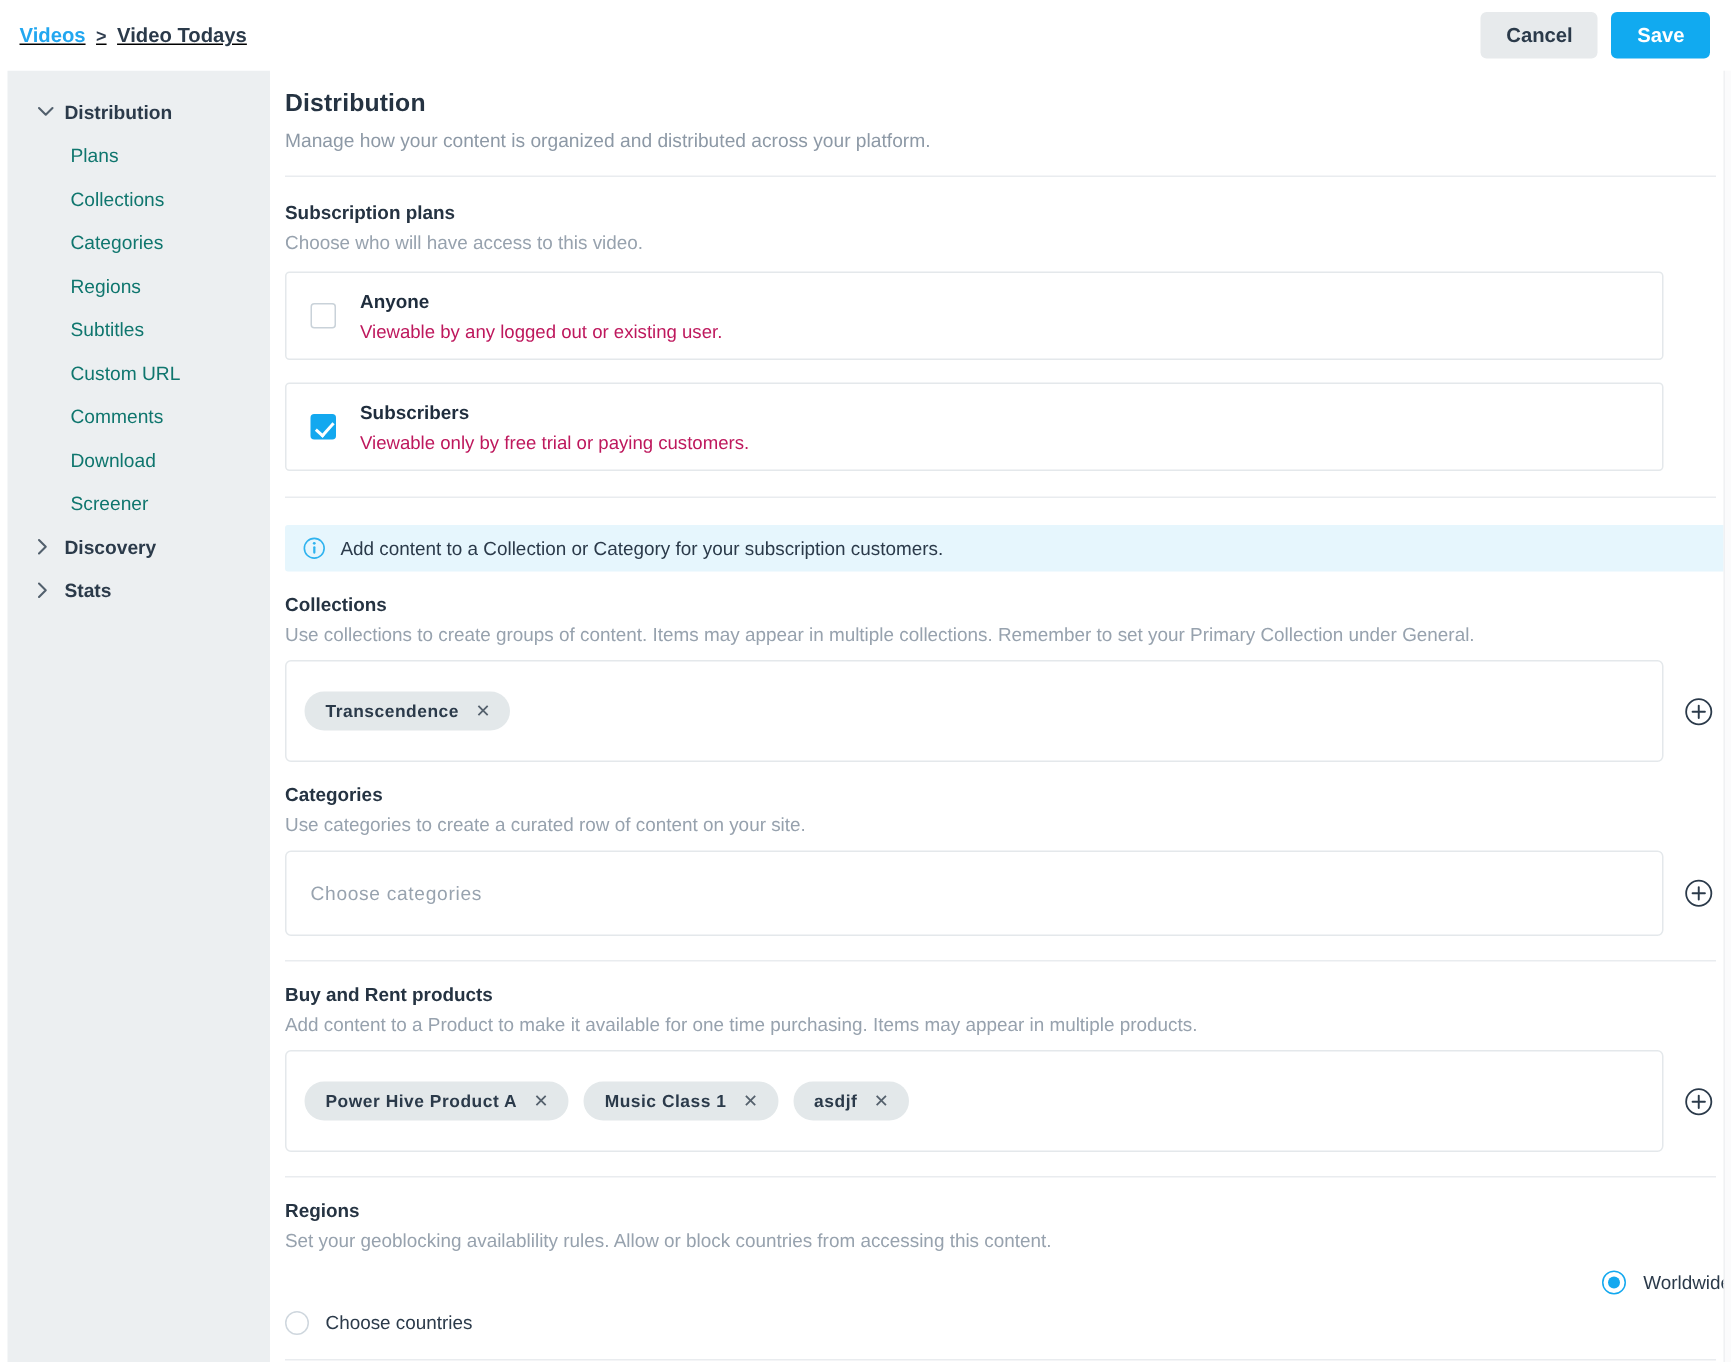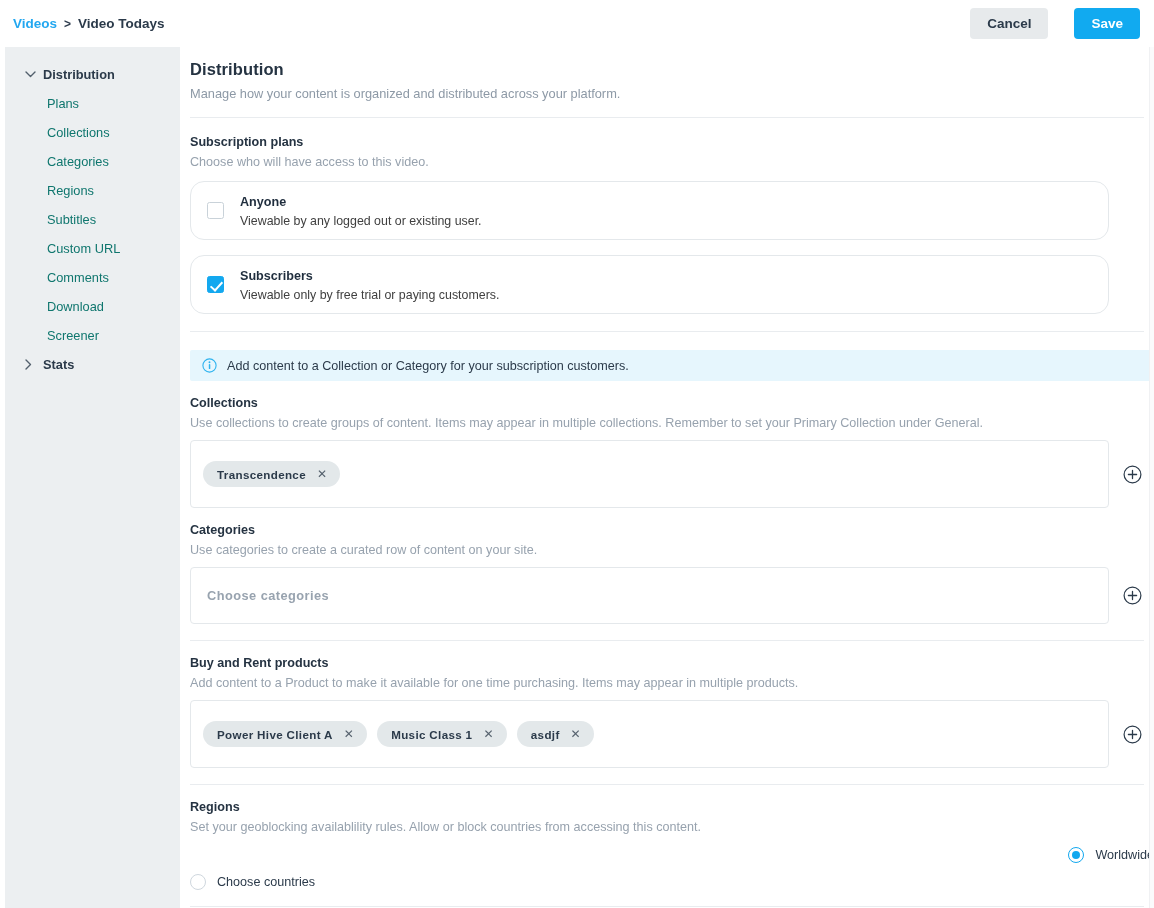--- a/index.html
+++ b/index.html
@@ -17,29 +17,29 @@
   
   .topbar {
     position: absolute; top: 0; left: 0; width: 1154px; height: 47px;
     background: #ffffff;
     display: flex; align-items: center;
     z-index: 5;
   }
   .breadcrumb {
     display: flex; align-items: center; gap: 7px;
     margin-left: 13px;
-    font-size: 13.5px; font-weight: 700;
+    font-size: 13.5px; font-weight: 700; text-decoration: underline;
   }
   .crumb-link { color: #22a7f0; cursor: pointer; }
   .crumb-sep { color: #2f3d4f; font-weight: 700; font-size: 12px; }
   .crumb-current { color: #2b3a4a; }
 
   .topbar-actions {
     position: absolute; right: 14px; top: 8px;
-    display: flex; align-items: center; gap: 26px;
+    display: flex; align-items: center; gap: 9px;
   }
   .btn {
     border: none; border-radius: 4px;
     font-family: "Liberation Sans", sans-serif;
     font-size: 13.5px; font-weight: 700;
     padding: 0 17px; height: 31px; line-height: 31px;
     cursor: pointer; white-space: nowrap;
   }
   .btn-cancel { background: #e7eaec; color: #2b3a4a; min-width: 72px; }
   .btn-save   { background: #11aaf0; color: #ffffff; min-width: 60px; }
@@ -99,21 +99,21 @@
   }
   .section-sub {
     margin: 6px 0 0 10px;
     font-size: 12.6px; color: #97a2ae; font-weight: 400;
   }
 
   
   .opt-card {
     margin: 12px 10px 0 10px;
     width: 919px; min-height: 54px;
-    border: 1px solid #e4e8eb; border-radius: 14px;
+    border: 1px solid #e4e8eb; border-radius: 3px;
     background: #fff;
     display: flex; align-items: center;
     padding: 10px 14px 10px 16px;
     cursor: pointer;
   }
   .opt-card.second { margin-top: 15px; min-height: 56px; }
 
   .cbox {
     width: 17px; height: 17px; border-radius: 2.5px;
     border: 1px solid #c9d2d9; background: #fff;
@@ -123,21 +123,21 @@
   .cbox.checked { background: #13a8ef; border-color: #13a8ef; }
   .cbox.checked:after {
     content:""; position:absolute; left:5px; top:1.5px;
     width:5px; height:10px; border:solid #fff;
     border-width: 0 2px 2px 0; transform: rotate(42deg);
   }
   .opt-text .opt-name {
     font-size: 12.6px; font-weight: 700; color: #1f2d3d; line-height: 16px;
   }
   .opt-text .opt-desc {
-    font-size: 12.4px; color: #404040; margin-top: 4px; line-height: 15px;
+    font-size: 12.4px; color: #be185d; margin-top: 4px; line-height: 15px;
   }
 
   
   .banner {
     margin: 18px 10px 0 10px;
     width: 1022px; height: 31px;
     background: #e6f6fd;
     display: flex; align-items: center;
     padding-left: 12px; border-radius: 2px;
   }
@@ -163,21 +163,21 @@
     border-radius: 14px; height: 26px;
     padding: 0 13px 0 14px;
     font-size: 11.6px; font-weight: 700; letter-spacing: .35px;
     white-space: nowrap;
   }
   .chip .x {
     margin-left: 11px; font-size: 12px; font-weight: 400;
     color: #55616d; cursor: pointer; line-height: 1;
   }
   .placeholder {
-    font-size: 12.8px; color: #98a3af; letter-spacing: .45px; padding-left: 4px; font-weight: bold;
+    font-size: 12.8px; color: #98a3af; letter-spacing: .45px; padding-left: 4px;
   }
   .plus-btn {
     margin-left: 14px; flex: 0 0 auto;
     width: 19px; height: 19px; cursor: pointer; display:flex;
   }
 
   
   .radio-row {
     display: flex; align-items: center;
     margin: 11px 0 0 10px; cursor: pointer;
@@ -239,20 +239,28 @@
     <div class="nav-sub">Plans</div>
     <div class="nav-sub">Collections</div>
     <div class="nav-sub">Categories</div>
     <div class="nav-sub">Regions</div>
     <div class="nav-sub">Subtitles</div>
     <div class="nav-sub">Custom URL</div>
     <div class="nav-sub">Comments</div>
     <div class="nav-sub">Download</div>
     <div class="nav-sub">Screener</div>
 
+    <div class="nav-group">
+      <span class="chev">
+        <svg width="7" height="11" viewBox="0 0 7 11">
+            <path d="M1 1l4.5 4.5L1 10" fill="none" stroke="#52606d" stroke-width="1.4" stroke-linecap="round" stroke-linejoin="round"></path>
+          </svg>
+      </span>
+      <span class="lbl">Discovery</span>
+    </div>
 
     <div class="nav-group">
       <span class="chev">
         <svg width="7" height="11" viewBox="0 0 7 11">
             <path d="M1 1l4.5 4.5L1 10" fill="none" stroke="#52606d" stroke-width="1.4" stroke-linecap="round" stroke-linejoin="round"></path>
           </svg>
       </span>
       <span class="lbl">Stats</span>
     </div>
 
@@ -328,21 +336,21 @@
       </span>
     </div>
 
     <div class="divider" style="margin-top:16px"></div>
 
     <div class="section-title" style="margin-top:15px">Buy and Rent products</div>
     <div class="section-sub">Add content to a Product to make it available for one time purchasing. Items may appear in multiple products.</div>
     <div class="field-row">
       <div class="chipbox">
         <span class="chip">
-          <span>Power Hive Client A</span>
+          <span>Power Hive Product A</span>
           <span class="x">✕</span>
         </span>
         <span class="chip">
           <span>Music Class 1</span>
           <span class="x">✕</span>
         </span>
         <span class="chip">
           <span>asdjf</span>
           <span class="x">✕</span>
         </span>

